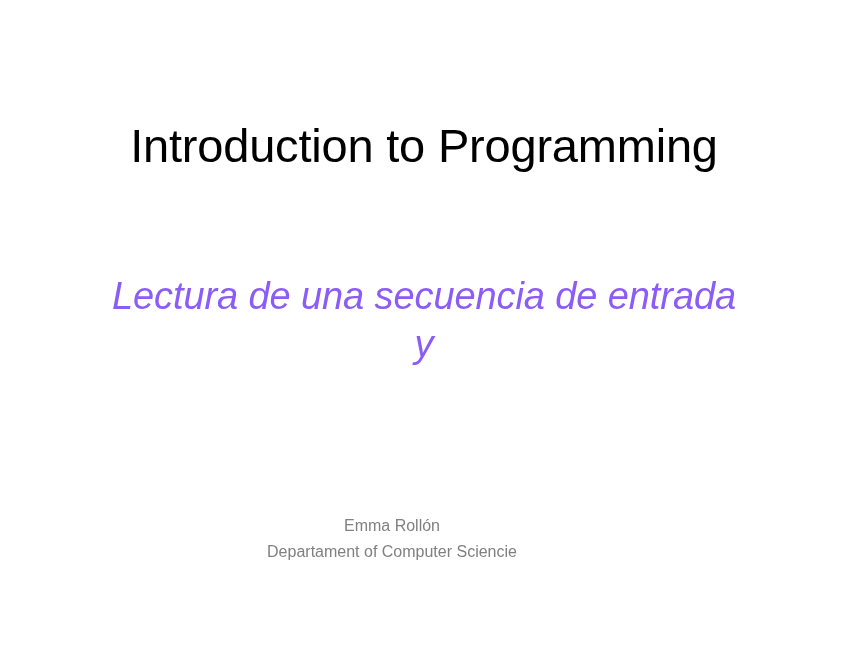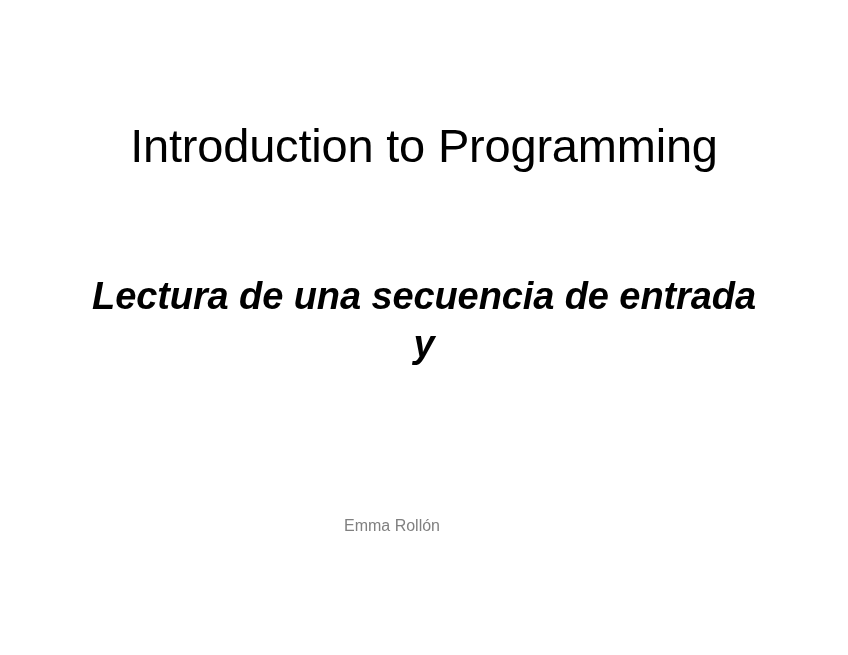--- a/index.html
+++ b/index.html
@@ -47,24 +47,24 @@
     position: absolute;
     left: 0;
     top: 272px;
     width: 848px;
     text-align: center;
   }
 
   .subtitle-line {
     font-family: "Liberation Sans", sans-serif;
     font-size: 38px;
-    font-weight: 700;
+    font-weight: 400;
     font-style: italic;
     line-height: 1.27;
-    color: #000000;
+    color: #8b5cf6;
     letter-spacing: -0.1px;
     white-space: nowrap;
   }
 
   
   .credits-block {
     position: absolute;
     left: 0;
     top: 513px;
     width: 784px;
@@ -89,15 +89,16 @@
     <div class="title-line">Introduction to Programming</div>
   </div>
 
   <div class="subtitle-block">
     <div class="subtitle-line">Lectura de una secuencia de entrada</div>
     <div class="subtitle-line">y</div>
   </div>
 
   <div class="credits-block">
     <div class="credit-line">Emma Rollón</div>
+    <div class="credit-line">Departament of Computer Sciencie</div>
   </div>
 
 </div>
 
 </body></html>

